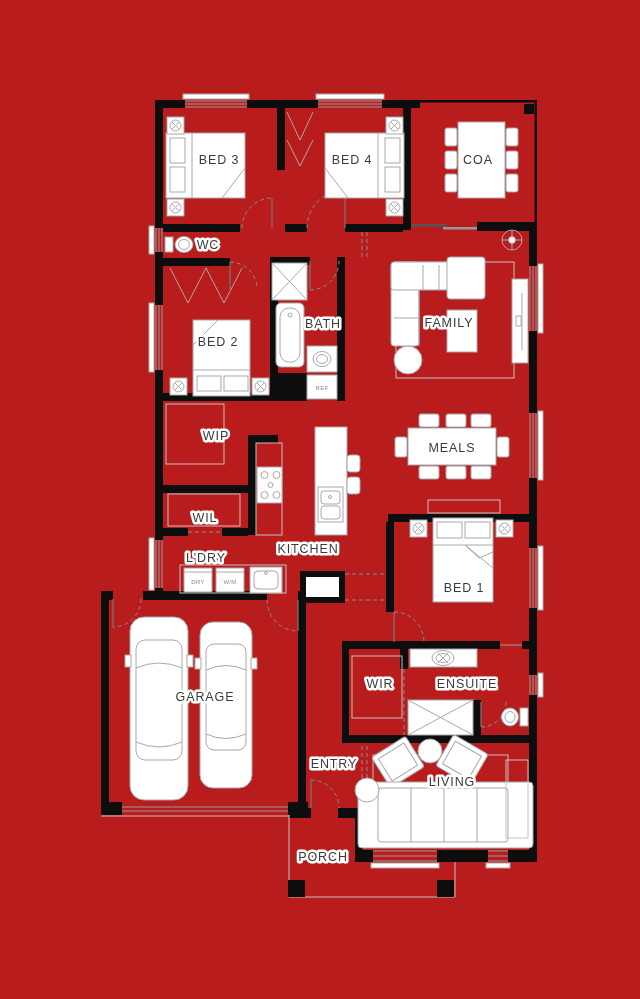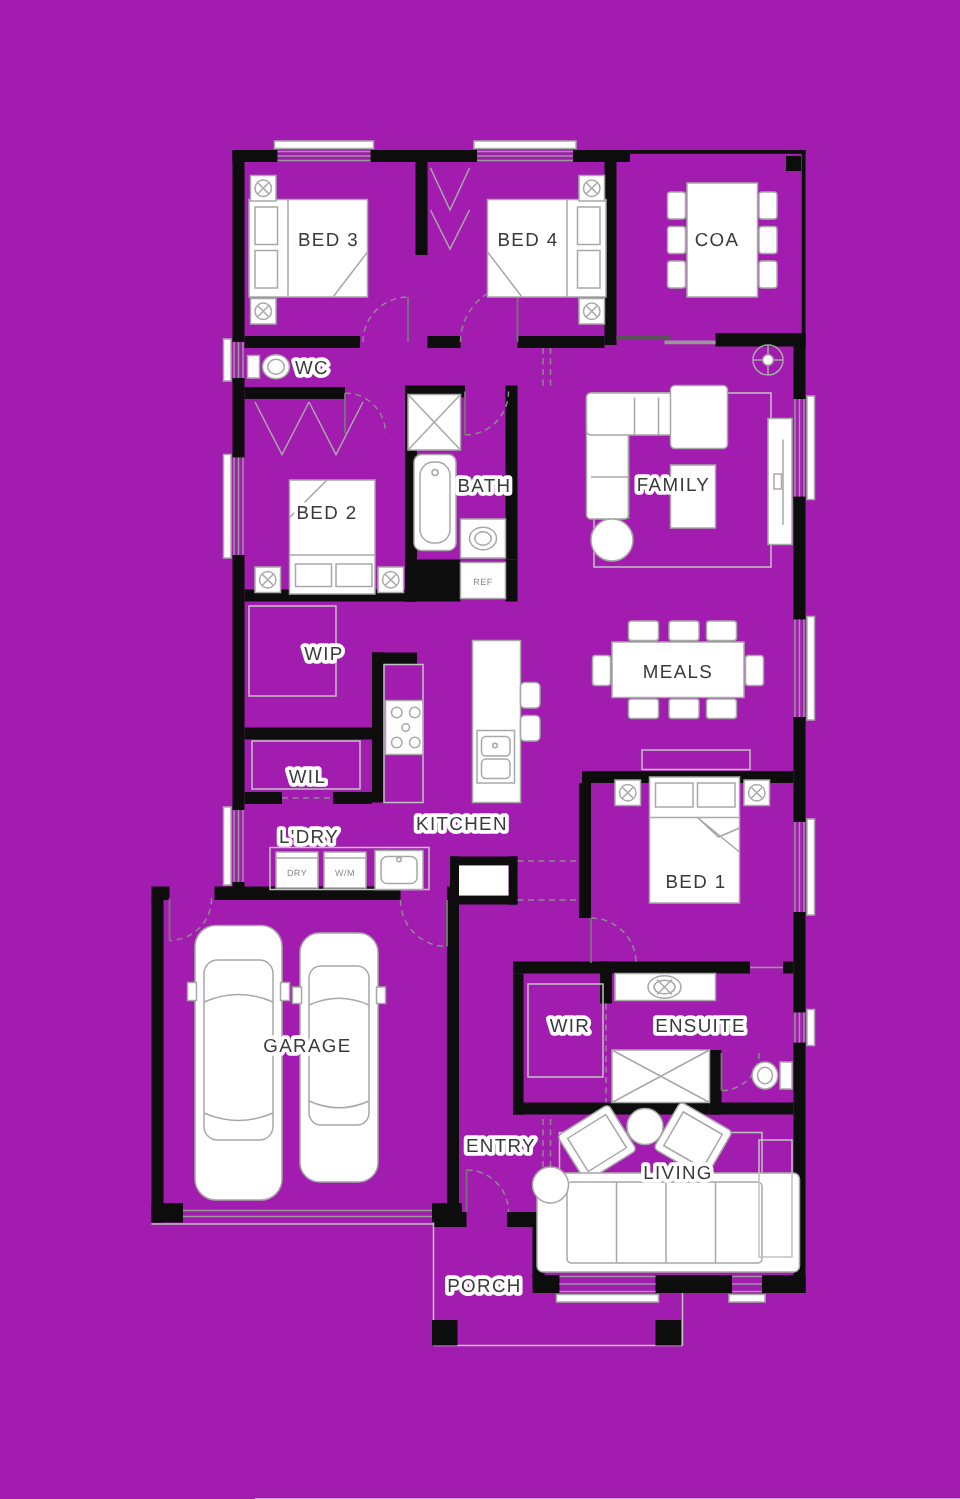--- a/index.html
+++ b/index.html
@@ -1,16 +1,16 @@
 <!DOCTYPE html>
 <html><head>
 <meta charset="utf-8">
 <style>
   html,body{margin:0;padding:0;background:#ffffff;}
-  .canvas{position:relative;width:640px;height:999px;background:#a21caf;overflow:hidden;}
+  .canvas{position:relative;width:640px;height:999px;background:#b91c1c;overflow:hidden;}
   svg{display:block;}
   .wall{fill:#0d0d0d;stroke:none;}
   .furn{stroke:#a8a8a8;stroke-width:1;fill:#ffffff;}
   .furnline{stroke:#a8a8a8;stroke-width:1;fill:none;}
   .lite{stroke:#c2c2c2;stroke-width:1;fill:none;}
   .door{stroke:#8c8c8c;stroke-width:1;fill:none;stroke-dasharray:4 3;}
   .panel{stroke:#777;stroke-width:1.2;fill:none;}
   .dash{stroke:#8c8c8c;stroke-width:1;fill:none;stroke-dasharray:4 3;}
   .winline{stroke:#9a9a9a;stroke-width:1;fill:none;}
   .sill{stroke:#aaaaaa;stroke-width:1;fill:#ffffff;}

